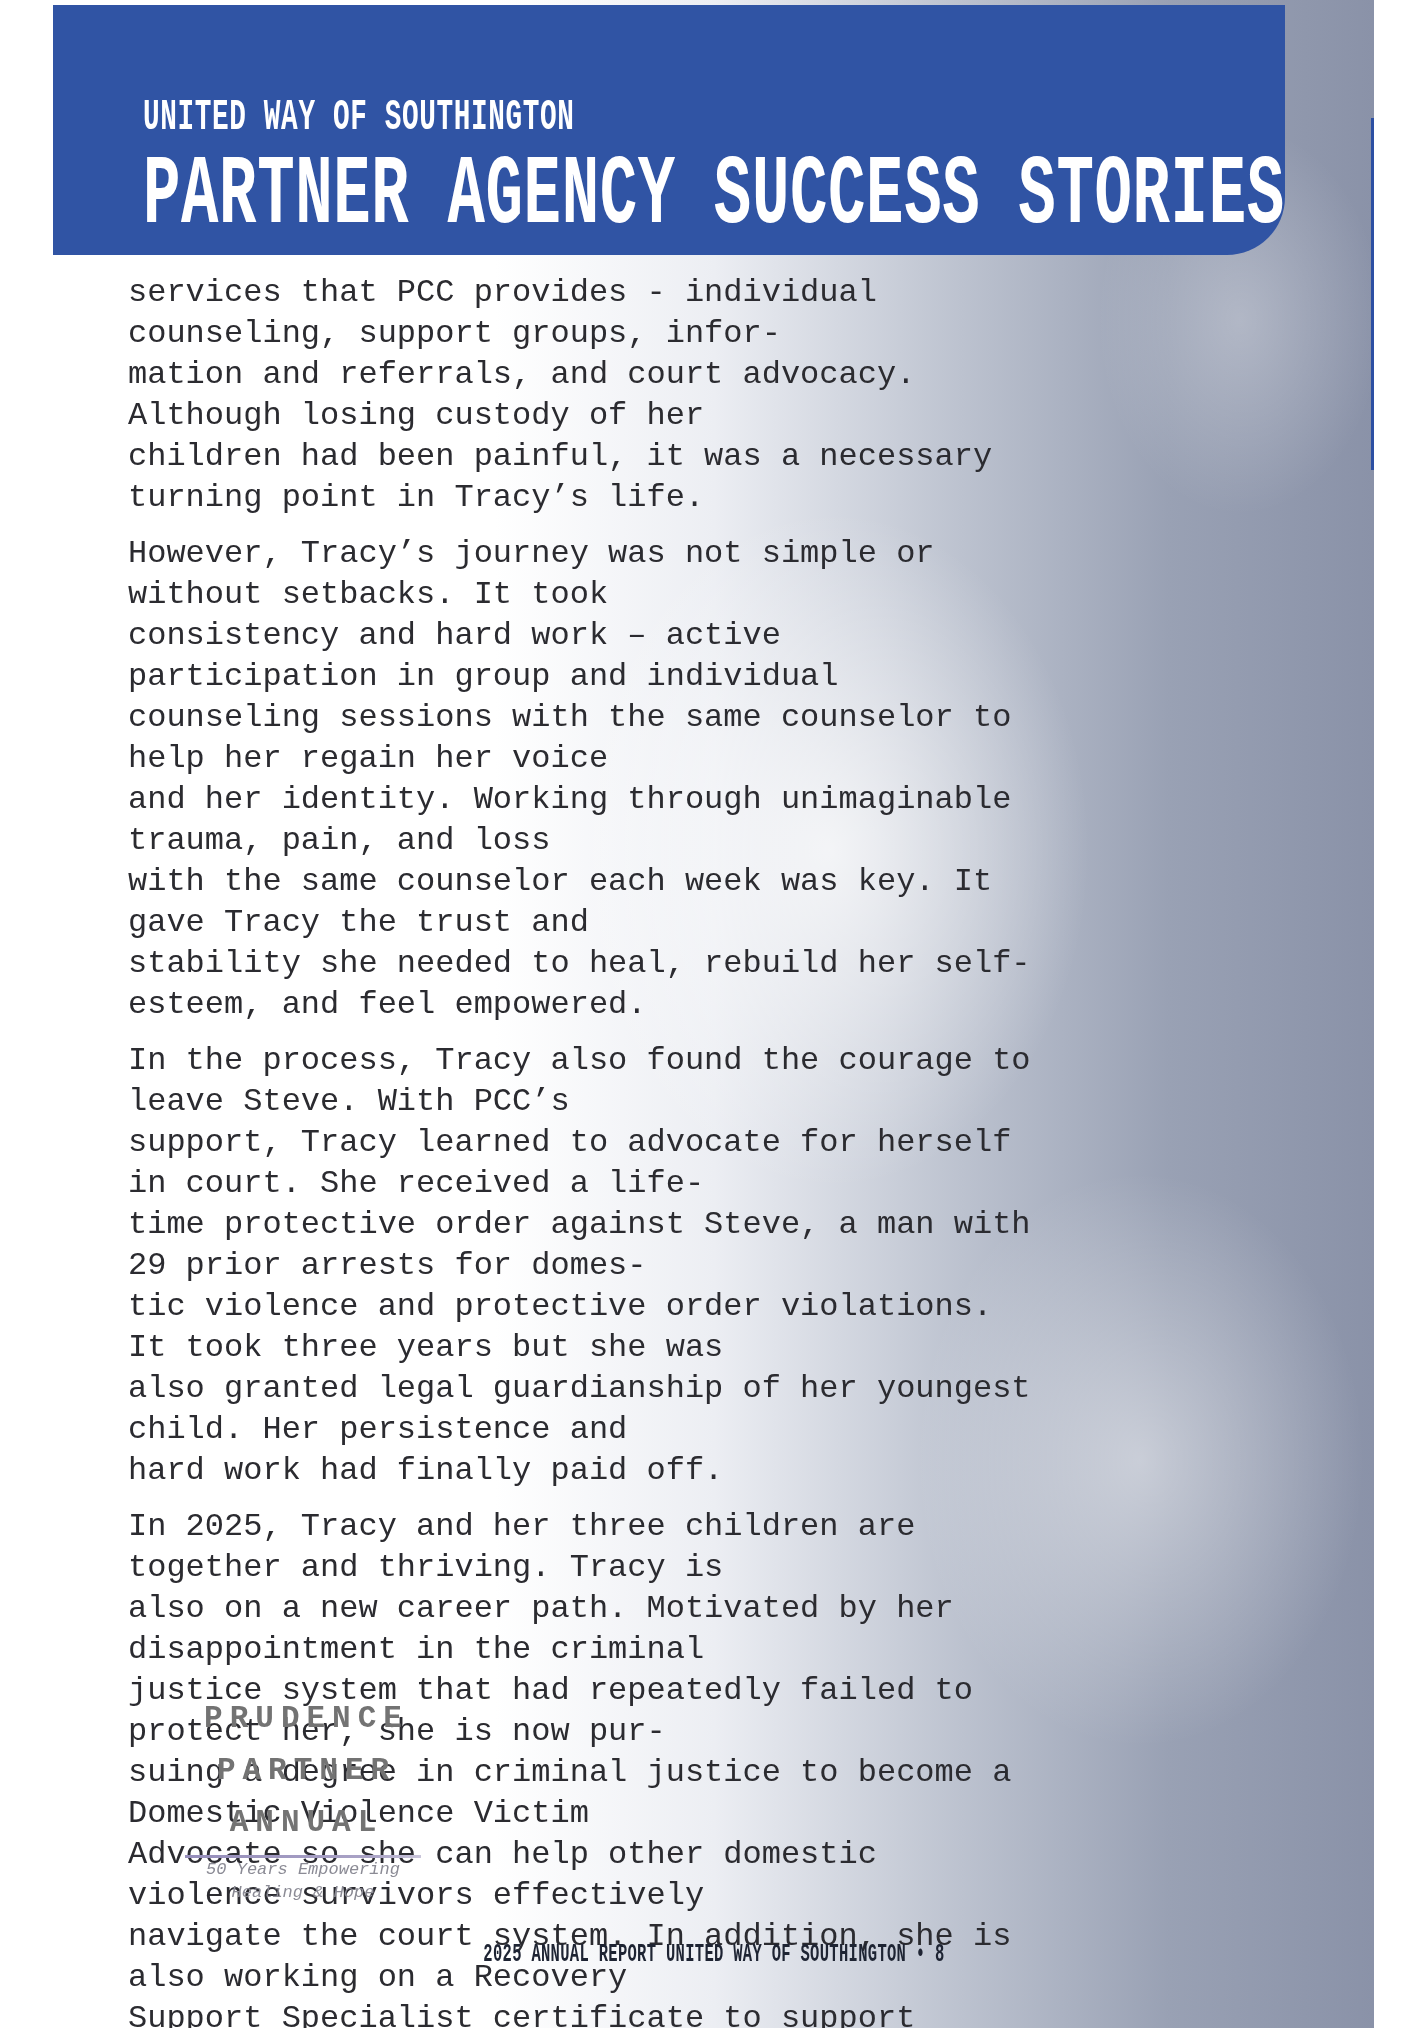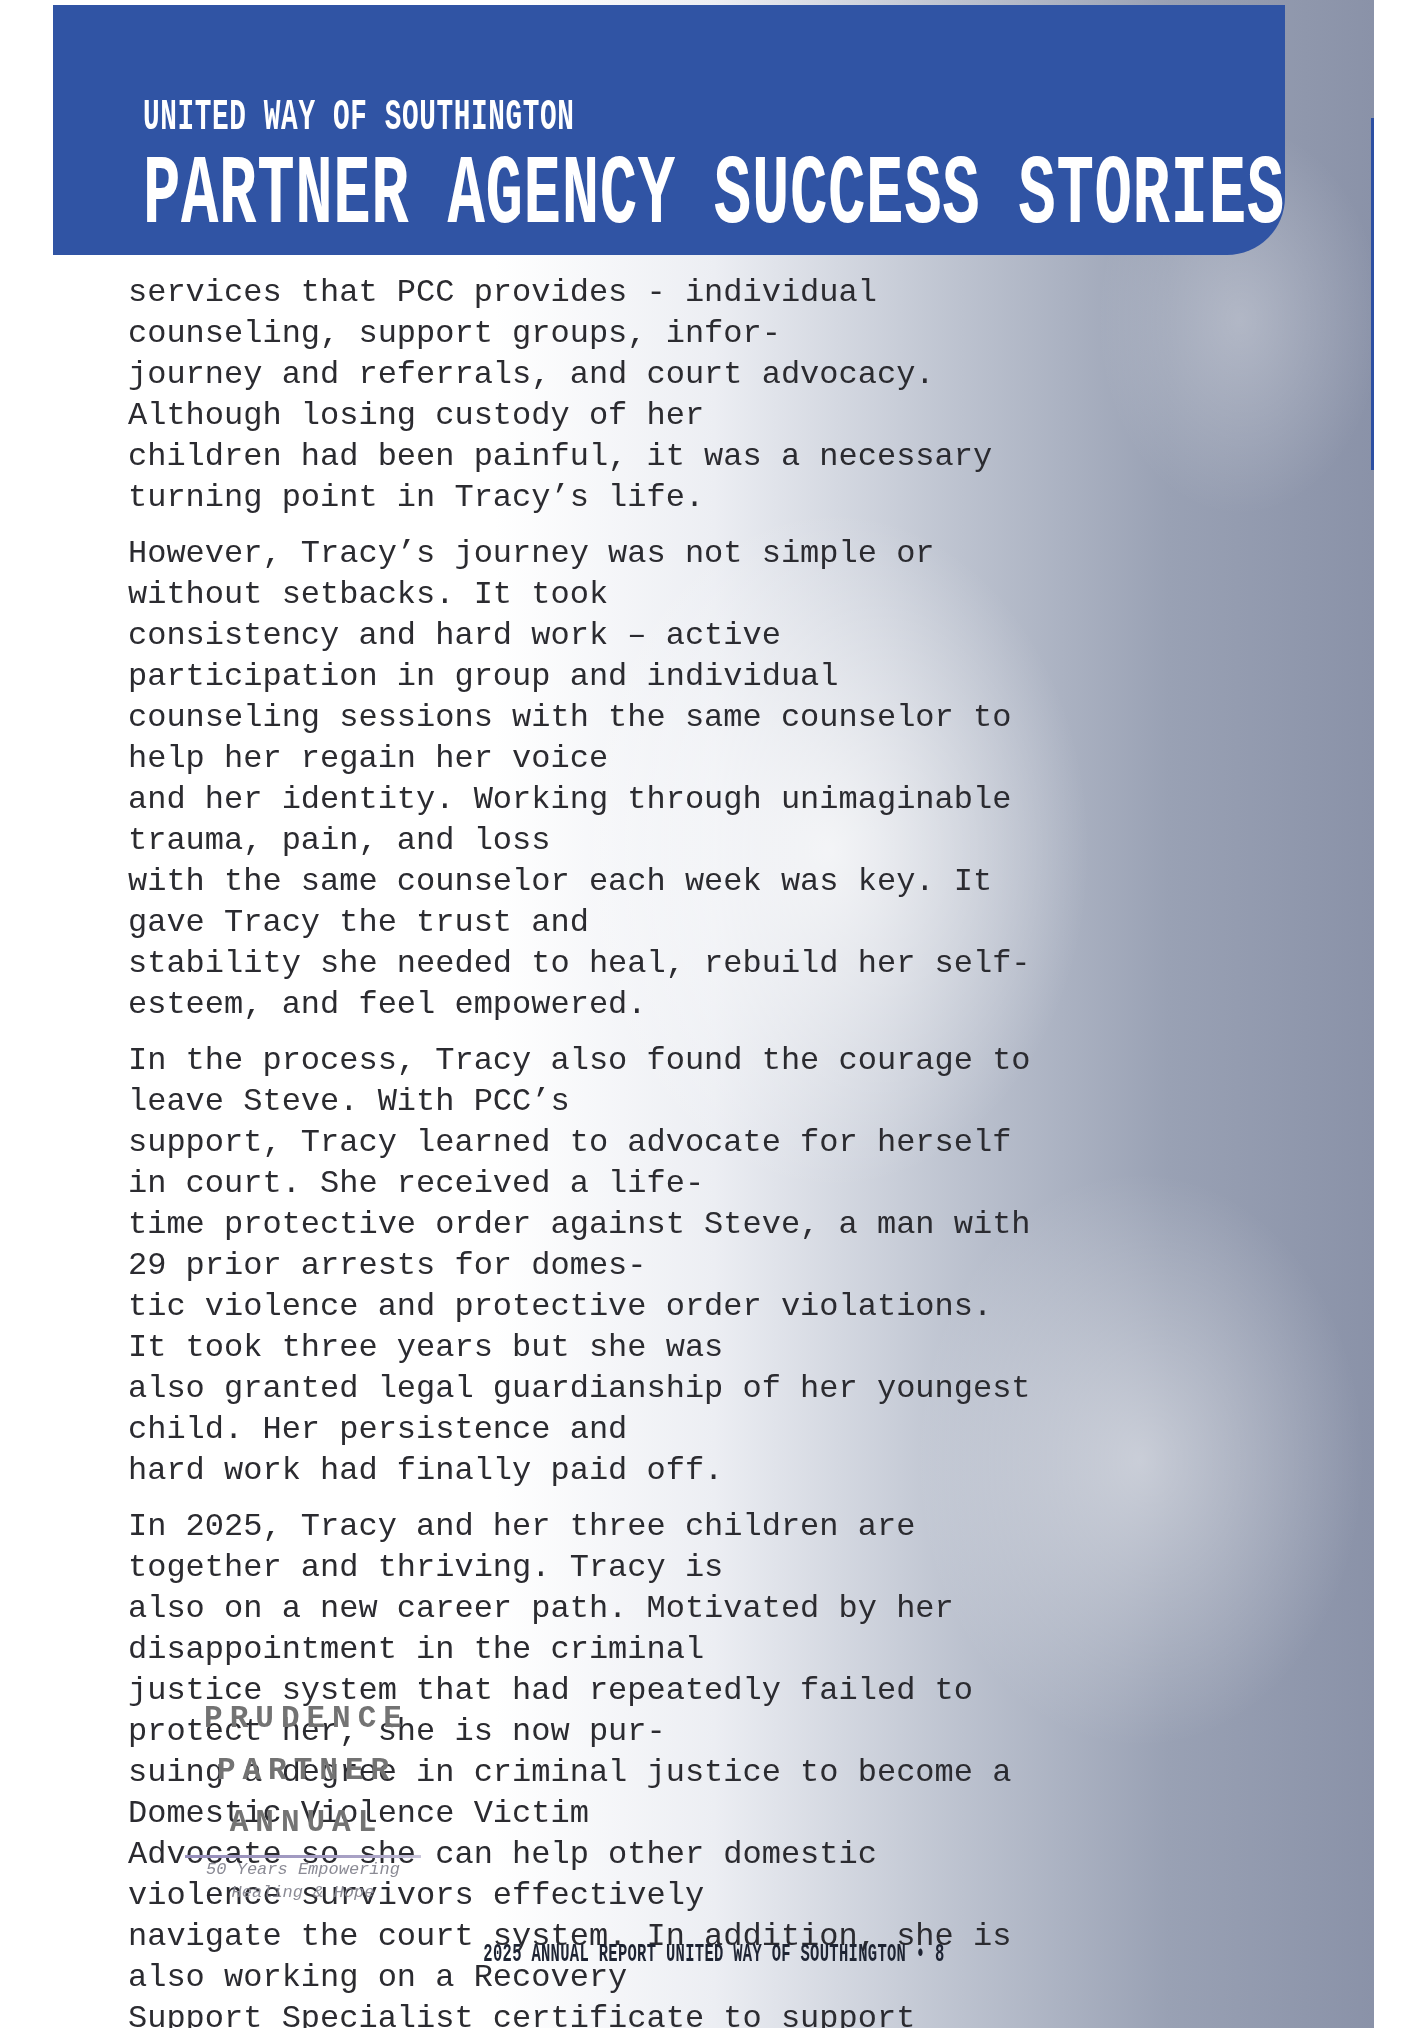--- a/index.html
+++ b/index.html
@@ -79,21 +79,21 @@
   <div class="watermark wm3"></div>
 
   <div class="banner" style="background:#3054a4;"></div>
   <div class="kicker">UNITED WAY OF SOUTHINGTON</div>
   <div class="title">PARTNER AGENCY SUCCESS STORIES</div>
 
   <div class="accent-line"></div>
 
   <div class="article">
     <p>services that PCC provides - individual counseling, support groups, infor-
-journey and referrals, and court advocacy. Although losing custody of her
+mation and referrals, and court advocacy. Although losing custody of her
 children had been painful, it was a necessary turning point in Tracy’s life.</p>
     <p>However, Tracy’s journey was not simple or without setbacks. It took
 consistency and hard work – active participation in group and individual
 counseling sessions with the same counselor to help her regain her voice
 and her identity. Working through unimaginable trauma, pain, and loss
 with the same counselor each week was key. It gave Tracy the trust and
 stability she needed to heal, rebuild her self-esteem, and feel empowered.</p>
     <p>In the process, Tracy also found the courage to leave Steve. With PCC’s
 support, Tracy learned to advocate for herself in court. She received a life-
 time protective order against Steve, a man with 29 prior arrests for domes-

